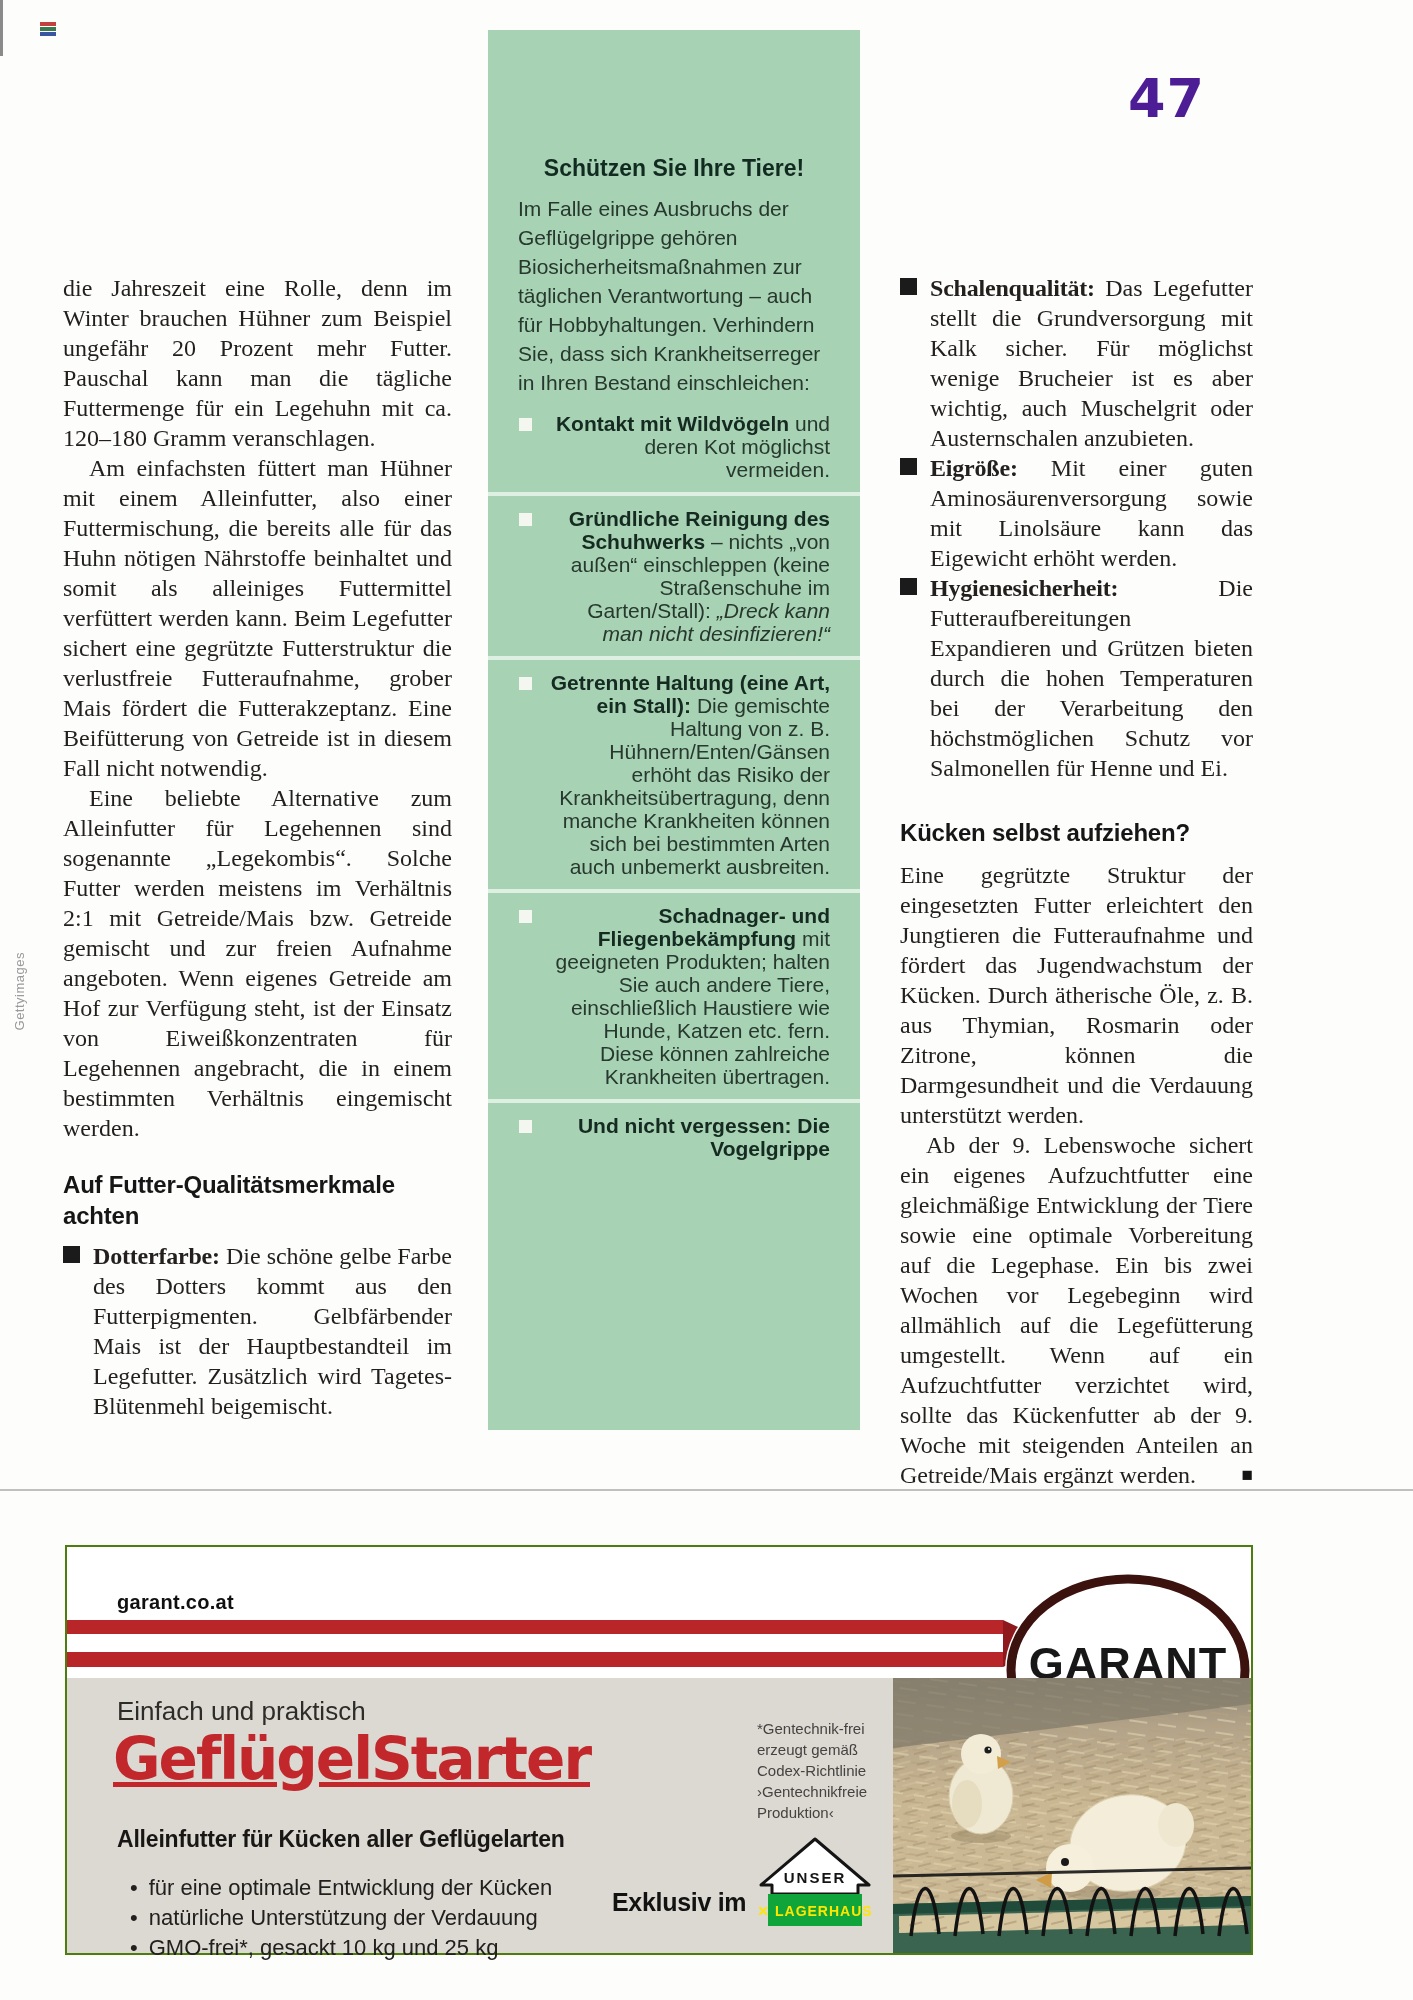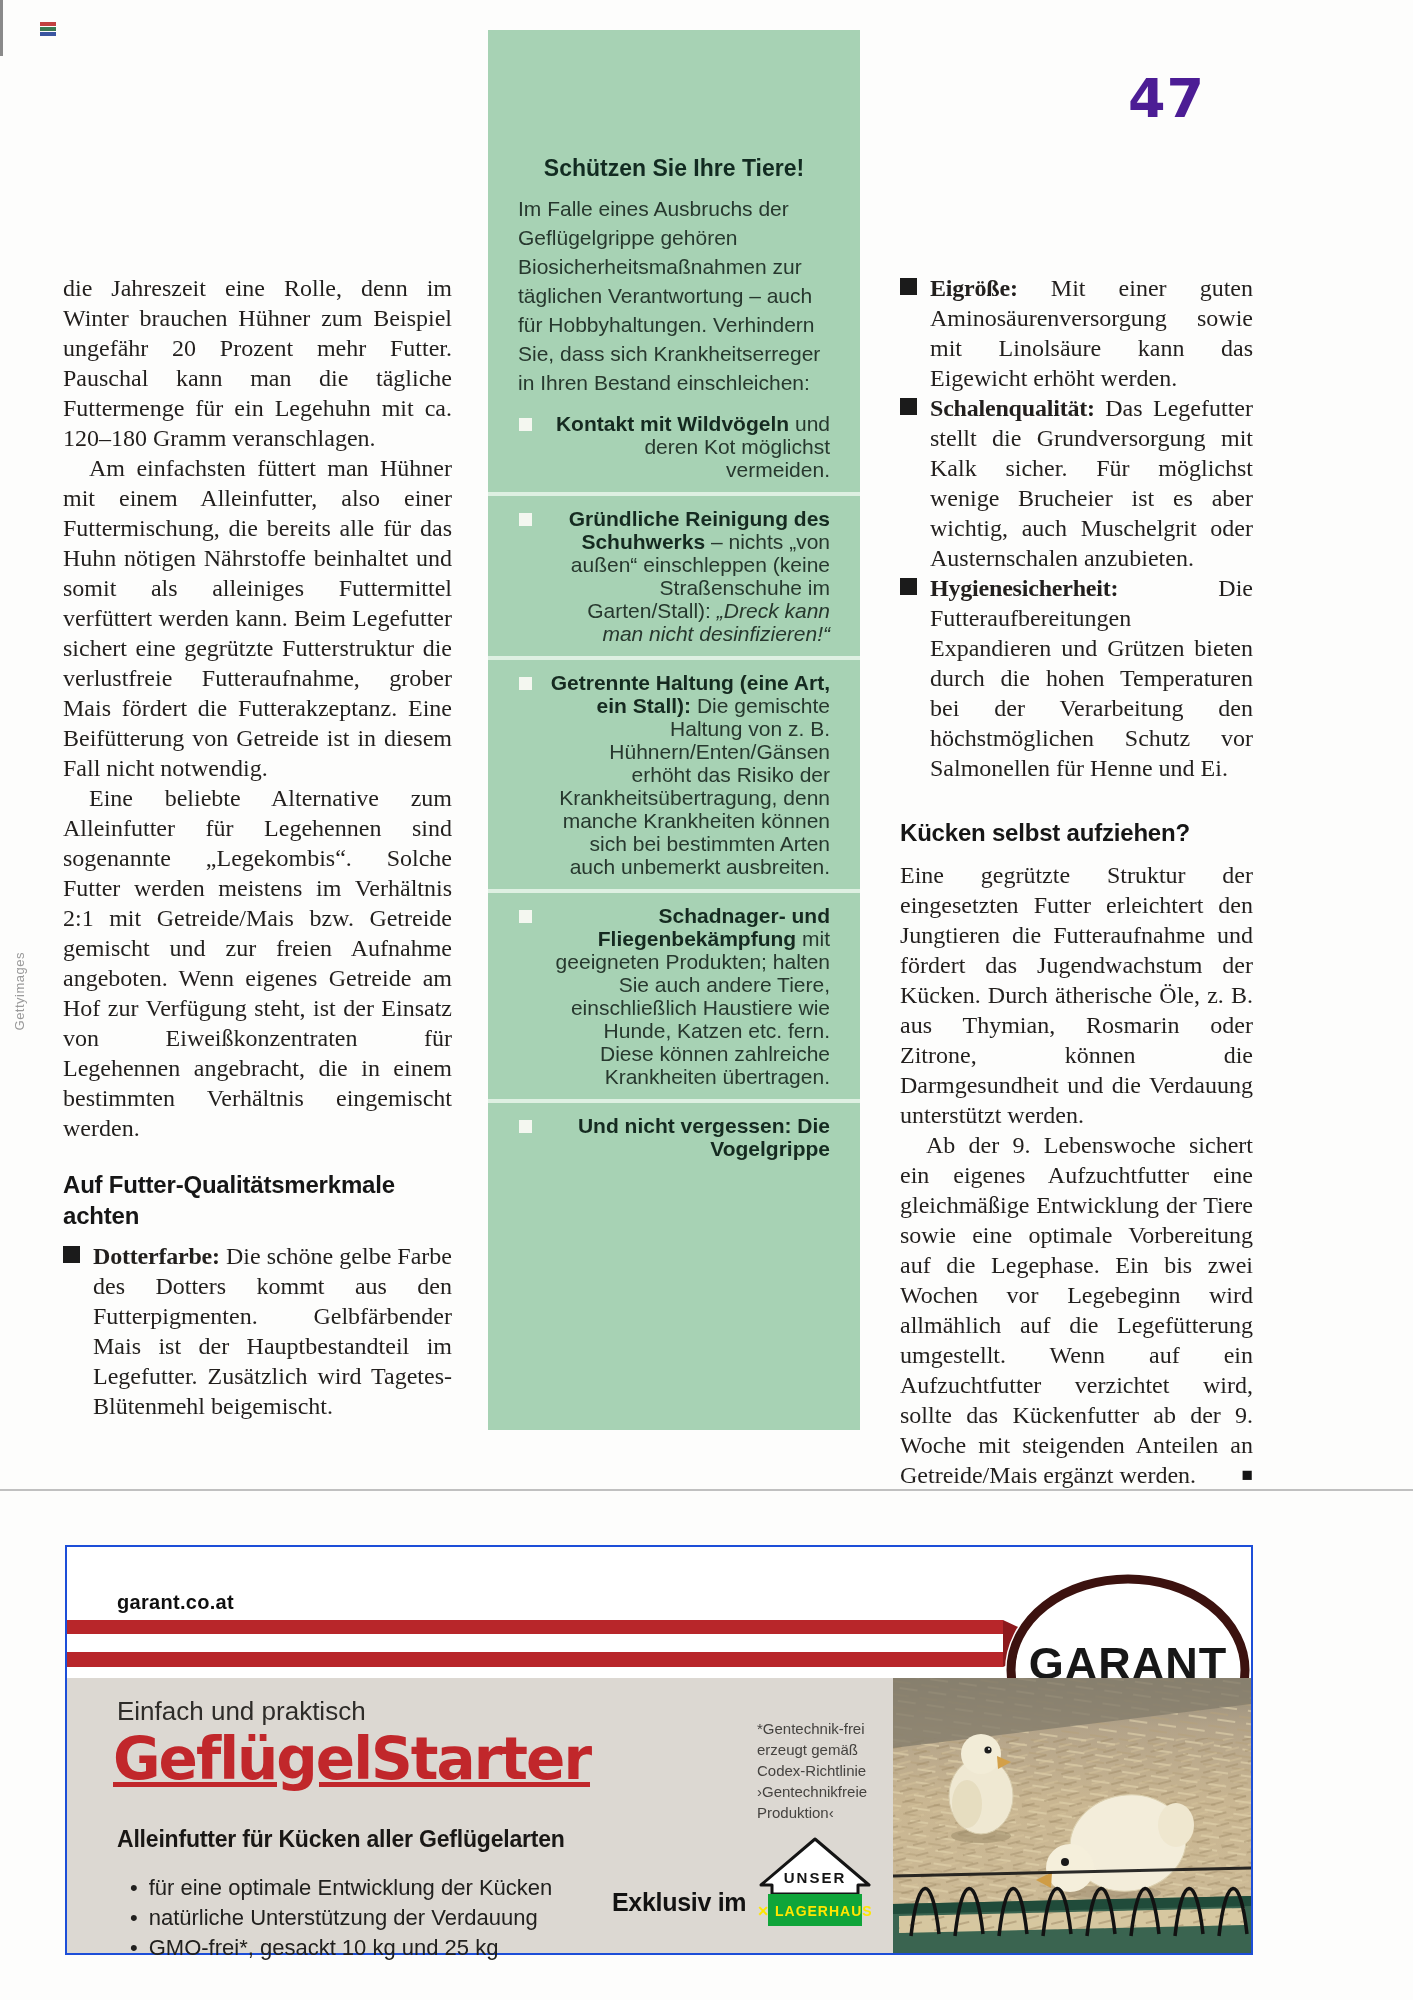--- a/index.html
+++ b/index.html
@@ -38,21 +38,21 @@
   .gintro{margin:12px 0 0;font-size:21px;line-height:29px;color:#27382e;}
   .gitems{margin-top:6px;}
   .gitem{position:relative;padding:9px 0 9px 29px;font-size:21px;line-height:23px;color:#27382e;text-align:right;}
   .gitem b{color:#152a20;}
   .gwsq{position:absolute;left:1px;top:15px;width:13px;height:13px;background:#f4f7f0;}
   .gsep{height:4px;margin:2px -30px;background:#def0e2;}
 
   
   .rule{position:absolute;left:0;top:1489px;width:1413px;height:2px;background:#c0c0c0;}
   .ad{position:absolute;left:65px;top:1545px;width:1188px;height:410px;background:#fff;
-      border:2px solid #1d4ed8;box-sizing:border-box;}
+      border:2px solid #4d7c0f;box-sizing:border-box;}
   .ad-url{position:absolute;left:50px;top:44px;font-weight:700;font-size:20px;color:#101010;letter-spacing:.3px;}
   .ribbon{position:absolute;left:0;background:var(--ad_red,#b8262a);}
   .r1{top:73px;width:936px;height:14px;}
   .r2{top:105px;width:936px;height:15px;}
   .fold{position:absolute;left:936px;top:73px;width:30px;height:47px;background:#8d191c;
         clip-path:polygon(0 0,100% 30%,100% 70%,0 100%);}
   .badge{position:absolute;left:936px;top:24px;width:250px;height:198px;}
   .panel{position:absolute;left:0;top:131px;width:826px;height:275px;background:var(--panel_gray,#dcd8d2);}
   .ad-kicker{position:absolute;left:50px;top:18px;font-size:26px;color:#2e2c29;}
   .ad-product{position:absolute;left:46px;top:50px;font-family:"DejaVu Sans",sans-serif;font-weight:800;
@@ -130,25 +130,25 @@
         <span class="gwsq"></span>
         <b>Und nicht vergessen: Die Vogelgrippe</b>  <i></i>
       </div>
 
     </div>
   </aside>
 
   <section class="col-right">
     <div class="sbullet">
       <span class="sq"></span>
+      <p class="serifp"><b>Schalenqualität:</b> <span>Das Legefutter stellt die Grundversorgung mit Kalk sicher. Für möglichst wenige Brucheier ist es aber wichtig, auch Muschelgrit oder Austernschalen anzubieten.</span></p>
+    </div>
+    <div class="sbullet">
+      <span class="sq"></span>
       <p class="serifp"><b>Eigröße:</b> <span>Mit einer guten Aminosäurenversorgung sowie mit Linolsäure kann das Eigewicht erhöht werden.</span></p>
-    </div>
-    <div class="sbullet">
-      <span class="sq"></span>
-      <p class="serifp"><b>Schalenqualität:</b> <span>Das Legefutter stellt die Grundversorgung mit Kalk sicher. Für möglichst wenige Brucheier ist es aber wichtig, auch Muschelgrit oder Austernschalen anzubieten.</span></p>
     </div>
     <div class="sbullet">
       <span class="sq"></span>
       <p class="serifp"><b>Hygienesicherheit:</b> <span>Die Futteraufbereitungen Expandieren und Grützen bieten durch die hohen Temperaturen bei der Verarbeitung den höchstmöglichen Schutz vor Salmonellen für Henne und Ei.</span></p>
     </div>
     <h3 class="subhead">Kücken selbst aufziehen?</h3>
     <p class="serifp">Eine gegrützte Struktur der eingesetzten Futter erleichtert den Jungtieren die Futteraufnahme und fördert das Jugendwachstum der Kücken. Durch ätherische Öle, z. B. aus Thymian, Rosmarin oder Zitrone, können die Darmgesundheit und die Verdauung unterstützt werden.</p>
     <p class="serifp ind"><span>Ab der 9. Lebenswoche sichert ein eigenes Aufzuchtfutter eine gleichmäßige Entwicklung der Tiere sowie eine optimale Vorbereitung auf die Legephase. Ein bis zwei Wochen vor Legebeginn wird allmählich auf die Legefütterung umgestellt. Wenn auf ein Aufzuchtfutter verzichtet wird, sollte das Kückenfutter ab der 9. Woche mit steigenden Anteilen an Getreide/Mais ergänzt werden.</span><span class="endmark">■</span></p>
   </section>
 

